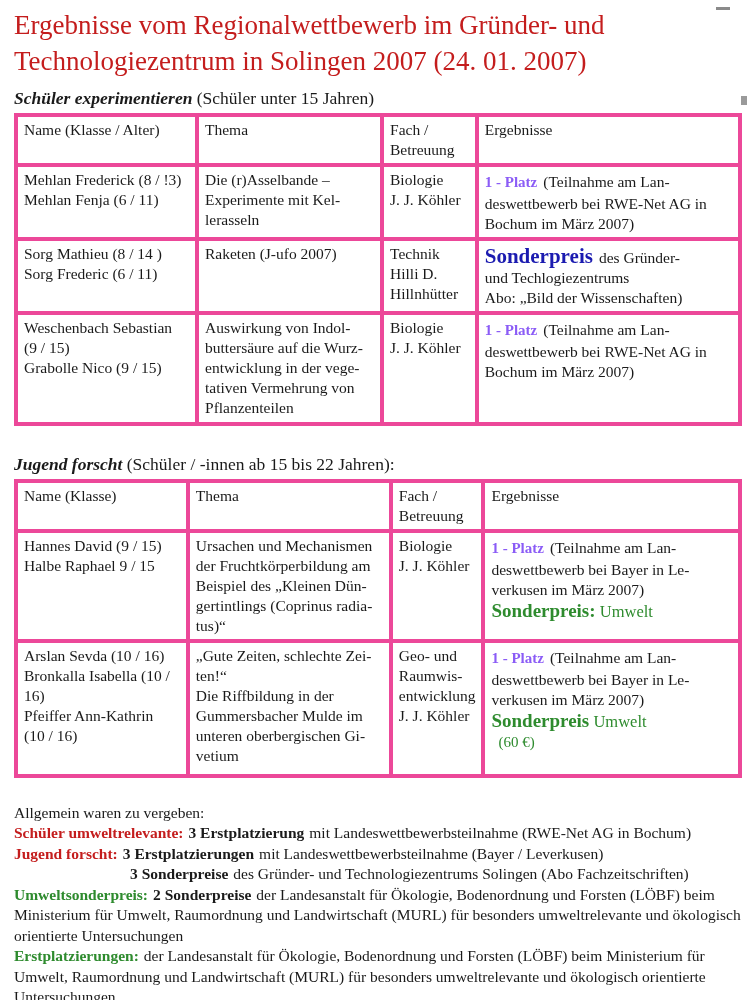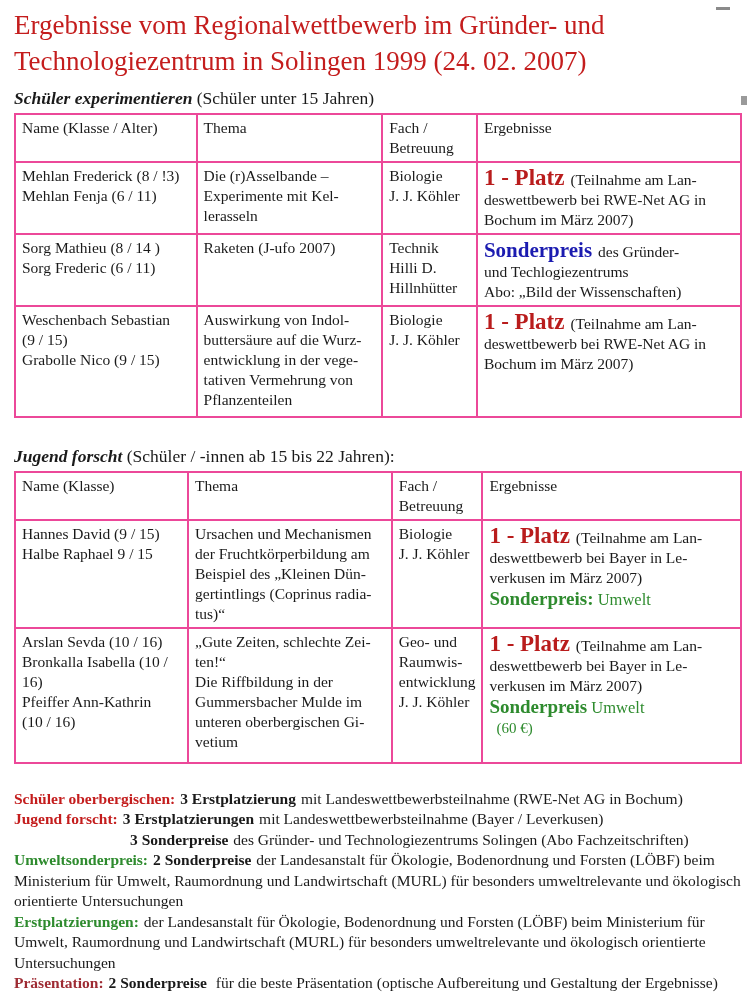--- a/index.html
+++ b/index.html
@@ -8,26 +8,26 @@
   .page{position:relative;width:750px;height:852px;padding:8px 8px 16px 14px;box-sizing:border-box;}
 
   .title{margin:0 0 6px 0;font-size:27px;font-weight:normal;line-height:1.33;color:#c41d1d;}
   .title .tline{display:block;}
 
   .section-head{font-size:17.5px;margin:8px 0 4px 0;}
   .section-head .sh-bold{font-weight:bold;font-style:italic;}
   .section-head.second{margin-top:28px;}
 
   table.t{border-collapse:collapse;table-layout:fixed;margin-left:0;}
-  table.t td,table.t th{border:2px solid #ec4899;vertical-align:top;
+  table.t td,table.t th{border:4px solid #ec4899;vertical-align:top;
       padding:3px 6px;font-size:15.5px;line-height:20px;text-align:left;font-weight:normal;}
   .lines{white-space:pre-line;}
 
   .prize{font-weight:bold;margin-right:6px;line-height:24px;}
-  .prize.p-red{color:#b91c1c;font-size:23px;}
+  .prize.p-red{color:#8b5cf6;font-size:15px;}
   .prize.p-blue{color:#1b1bb0;font-size:21px;}
   .note{white-space:pre-line;}
   .extra{margin-top:1px;color:#2e8b2e;}
   .extra .gbold{font-weight:bold;font-size:19px;}
   .extra .gtext{font-size:16.5px;}
   .extra .gsmall{font-size:15px;padding-left:7px;}
 
   .notes{margin-top:25px;font-size:15.5px;line-height:20.5px;width:732px;}
   .note-line{margin:0;}
   .nlabel{font-weight:bold;margin-right:5px;}
@@ -45,21 +45,21 @@
 </style>
 </head>
 <body>
 
 <div class="page">
   <div class="artifact a-dash"></div>
   <div class="artifact a-tick"></div>
 
   <h1 class="title">
     <span class="tline">Ergebnisse vom Regionalwettbewerb im Gründer- und</span>
-    <span class="tline">Technologiezentrum in Solingen 1999 (24. 02. 2007)</span>
+    <span class="tline">Technologiezentrum in Solingen 2007 (24. 01. 2007)</span>
   </h1>
 
   <div class="section-head">
     <span class="sh-bold">Schüler experimentieren</span><span> (Schüler unter 15 Jahren)</span>
   </div>
 
   <table class="t">
     <colgroup>
         <col style="width:183px">
         <col style="width:187px">
@@ -182,22 +182,23 @@
         <div class="extra">
           <span class="gbold">Sonderpreis</span><span class="gtext"> Umwelt</span>
           <div class="gsmall">(60 €)</div>
         </div>
       </td>
     </tr>
   </tbody>
     </table>
 
   <div class="notes">
-    <div class="note-line">
-      <span class="nlabel c-red">Schüler oberbergischen:</span><span class="nbold">3 Erstplatzierung</span><span>mit Landeswettbewerbsteilnahme (RWE-Net AG in Bochum)</span>
+    <div class="note-line">Allgemein waren zu vergeben:</div>
+    <div class="note-line">
+      <span class="nlabel c-red">Schüler umweltrelevante:</span><span class="nbold">3 Erstplatzierung</span><span>mit Landeswettbewerbsteilnahme (RWE-Net AG in Bochum)</span>
     </div>
     <div class="note-line">
       <span class="nlabel c-red">Jugend forscht:</span><span class="nbold">3 Erstplatzierungen</span><span>mit Landeswettbewerbsteilnahme (Bayer / Leverkusen)</span>
     </div>
     <div class="note-line indent">
       <span class="nbold">3 Sonderpreise</span><span>des Gründer- und Technologiezentrums Solingen (Abo Fachzeitschriften)</span>
     </div>
     <div class="note-line">
       <span class="nlabel c-green">Umweltsonderpreis:</span><span class="nbold">2 Sonderpreise</span><span>der Landesanstalt für Ökologie, Bodenordnung und Forsten (LÖBF) beim Ministerium für Umwelt, Raumordnung und Landwirtschaft (MURL) für besonders umweltrelevante und ökologisch orientierte Untersuchungen</span>
     </div>

